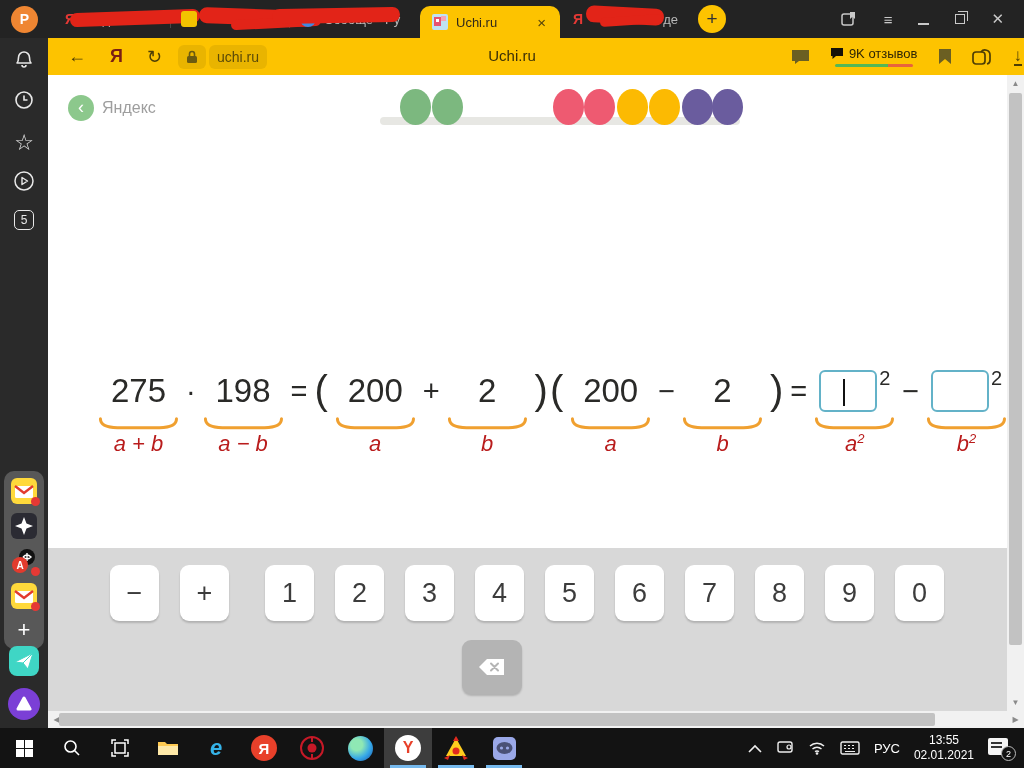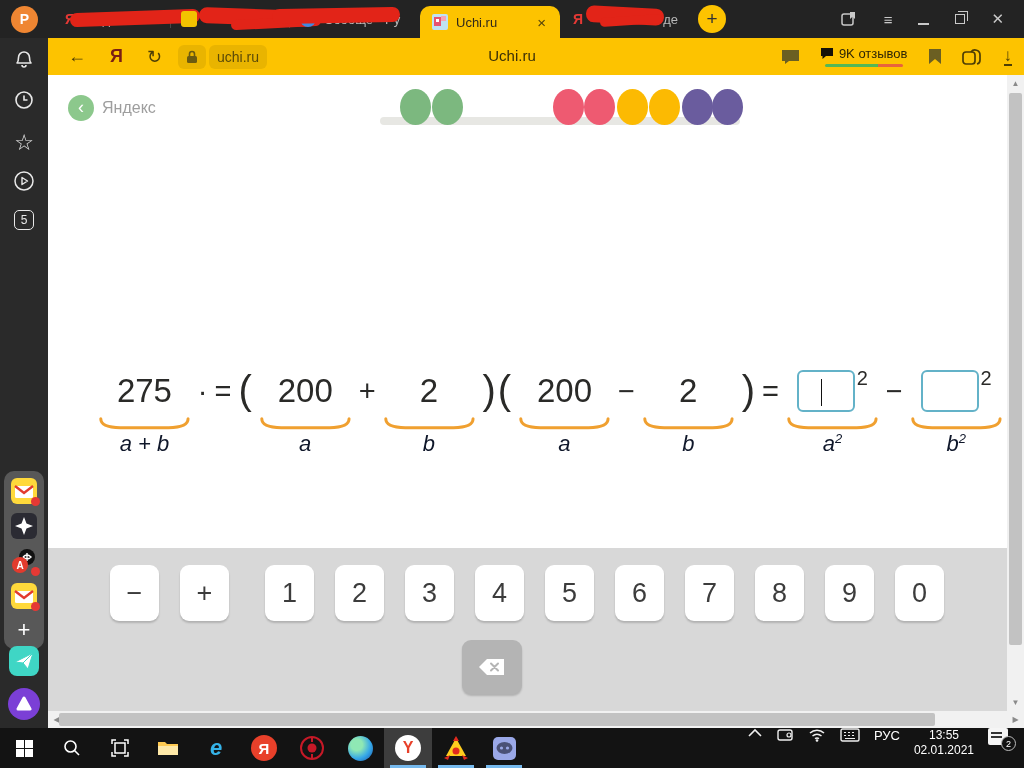--- a/index.html
+++ b/index.html
@@ -29,21 +29,21 @@
   .restore:before { content:""; position:absolute; left:2px; top:-4px; width:9px; height:9px;
                     border:1.5px solid #c9c9c9; border-left:none; border-bottom:none; }
 
   
   #toolbar { left:48px; top:38px; width:976px; height:37px; background:#fdc300; display:flex; align-items:center; color:#4d3e05; }
   .tbtn { font-size:18px; color:#4d3e05; padding:0 12px; }
   .urlpill { display:flex; align-items:center; gap:3px; margin-left:4px; }
   .lockbox, .urlbox { background:#e9b400; border-radius:6px; height:24px; display:flex; align-items:center; padding:0 8px; }
   .urlbox { font-size:14px; color:#5a4a08; }
   #page-title { position:absolute; left:0; right:0; top:47px; text-align:center; font-size:15px; color:#3a2f07; pointer-events:none; }
-  .tb-right { margin-left:auto; display:flex; align-items:center; gap:20px; padding-right:12px; }
+  .tb-right { margin-left:auto; display:flex; align-items:center; gap:20px; padding-right:2px; }
   .reviews { display:flex; flex-direction:column; align-items:center; }
   .reviews-top { display:flex; align-items:center; gap:5px; font-size:13px; color:#2e2605; }
   .rv-bar { width:78px; height:3px; border-radius:2px; margin-top:3px; background:linear-gradient(90deg,#53b856 0 68%,#e9643c 68% 100%); }
 
   
   #sidebar { left:0; top:38px; width:48px; height:690px; background:#2a2a2a; }
   .sb-ic { position:absolute; left:0; width:48px; display:flex; justify-content:center; color:#e8e8e8; }
   .badge5 { width:20px; height:20px; border:1.6px solid #e8e8e8; border-radius:5px; color:#e8e8e8;
             font-size:12px; display:flex; align-items:center; justify-content:center; }
   .sb-group { position:absolute; left:4px; top:433px; width:40px; background:#585858; border-radius:10px;
@@ -60,21 +60,21 @@
   .dot { position:absolute; width:31px; height:36px; border-radius:50%; top:-28px; }
   #quiz-title { left:0; top:63px; width:959px; text-align:center; font-size:29px; font-weight:bold; color:#32322f; letter-spacing:-0.5px; }
 
   
   #eq { left:50px; top:293px; display:flex; align-items:flex-start; gap:7px; color:#2a2a28; }
   .eg { display:flex; flex-direction:column; align-items:center; }
   .tok { font-size:33px; line-height:46px; height:46px; white-space:nowrap; }
   .eop { font-size:29px; line-height:46px; height:46px; }
   .par { font-size:40px; line-height:44px; height:46px; font-weight:300; color:#2a2a28; }
   .brace { width:100%; height:13px; margin-top:3px; }
-  .elabel { margin-top:1px; font-size:22px; font-style:italic; color:#0f172a; white-space:nowrap; }
+  .elabel { margin-top:1px; font-size:22px; font-style:italic; color:#b91c1c; white-space:nowrap; }
   .elabel sup { font-size:13px; }
   .ansbox { width:58px; height:42px; border:2px solid #63b2c8; border-radius:6px; background:#fff; position:relative; margin-top:2px; }
   .caret { position:absolute; left:22px; top:7px; width:1.5px; height:27px; background:#111; animation:blink 1s steps(1) infinite; }
   @keyframes blink { 50% { opacity:0; } }
   .supnum { font-size:20px; line-height:20px; margin-left:2px; }
   .inputrow { display:flex; align-items:flex-start; height:46px; }
 
   
   #keyboard { left:48px; top:548px; width:959px; height:163px; background:#d8d8d8; }
   .key { position:absolute; top:17px; width:49px; height:56px; background:#fff; border-radius:9px;
@@ -93,21 +93,21 @@
   .harrow { position:absolute; top:0; width:17px; height:17px; display:flex; align-items:center; justify-content:center;
             color:#8a8a8a; font-size:8px; }
   #hthumb { position:absolute; left:11px; top:2px; width:876px; height:13px; background:#c2c2c2; border-radius:2px; }
 
   
   #taskbar { left:0; top:728px; width:1024px; height:40px; background:#131313; display:flex; align-items:stretch; }
   .tcell { width:48px; display:flex; align-items:center; justify-content:center; position:relative; }
   .tcell.active:after { content:""; position:absolute; left:6px; right:6px; bottom:0; height:3px; background:#76b9ed; }
   .tcell.focused { background:#3d3d3d; }
   .circ { border-radius:50%; display:flex; align-items:center; justify-content:center; }
-  .tray { margin-left:auto; display:flex; gap:14px; padding-right:12px; color:#eee; }
+  .tray { margin-left:auto; display:flex; align-items:center; gap:14px; padding-right:12px; color:#eee; }
   .clockblk { text-align:center; font-size:12px; line-height:15px; color:#fff; }
   .langtxt { font-size:13px; color:#fff; }
   .notif { position:relative; width:24px; height:20px; }
   .notifbox { width:20px; height:17px; background:#f5f5f5; border-radius:2px; }
   .notifbox:before { content:""; position:absolute; left:3px; top:4px; width:11px; height:2px; background:#333; box-shadow:0 4px 0 #333; }
   .notifcnt { position:absolute; right:-4px; bottom:-3px; width:15px; height:15px; border-radius:50%;
               background:#131313; border:1.5px solid #bbb; color:#fff; font-size:9px;
               display:flex; align-items:center; justify-content:center; }
 </style>
 </head>
@@ -295,20 +295,27 @@
 
     <div id="eq" class="abs">
       <div class="eg">
         <span class="tok">275</span>
         <svg class="brace" viewBox="0 0 100 14" preserveAspectRatio="none">
             <path d="M3 2 C3 9 10 11.5 24 11.5 L76 11.5 C90 11.5 97 9 97 2" fill="none" stroke="#f0a030" stroke-width="3" stroke-linecap="round" vector-effect="non-scaling-stroke"></path>
           </svg>
         <span class="elabel"><span>a + b</span><sup></sup></span>
       </div>
       <span class="eop">·</span>
+      <div class="eg">
+        <span class="tok">198</span>
+        <svg class="brace" viewBox="0 0 100 14" preserveAspectRatio="none">
+            <path d="M3 2 C3 9 10 11.5 24 11.5 L76 11.5 C90 11.5 97 9 97 2" fill="none" stroke="#f0a030" stroke-width="3" stroke-linecap="round" vector-effect="non-scaling-stroke"></path>
+          </svg>
+        <span class="elabel"><span>a − b</span><sup></sup></span>
+      </div>
       <span class="eop">=</span>
       <span class="par">(</span>
       <div class="eg">
         <span class="tok" style="padding:0 6px">200</span>
         <svg class="brace" viewBox="0 0 100 14" preserveAspectRatio="none">
             <path d="M3 2 C3 9 10 11.5 24 11.5 L76 11.5 C90 11.5 97 9 97 2" fill="none" stroke="#f0a030" stroke-width="3" stroke-linecap="round" vector-effect="non-scaling-stroke"></path>
           </svg>
         <span class="elabel"><span>a</span><sup></sup></span>
       </div>
       <span class="eop">+</span>

